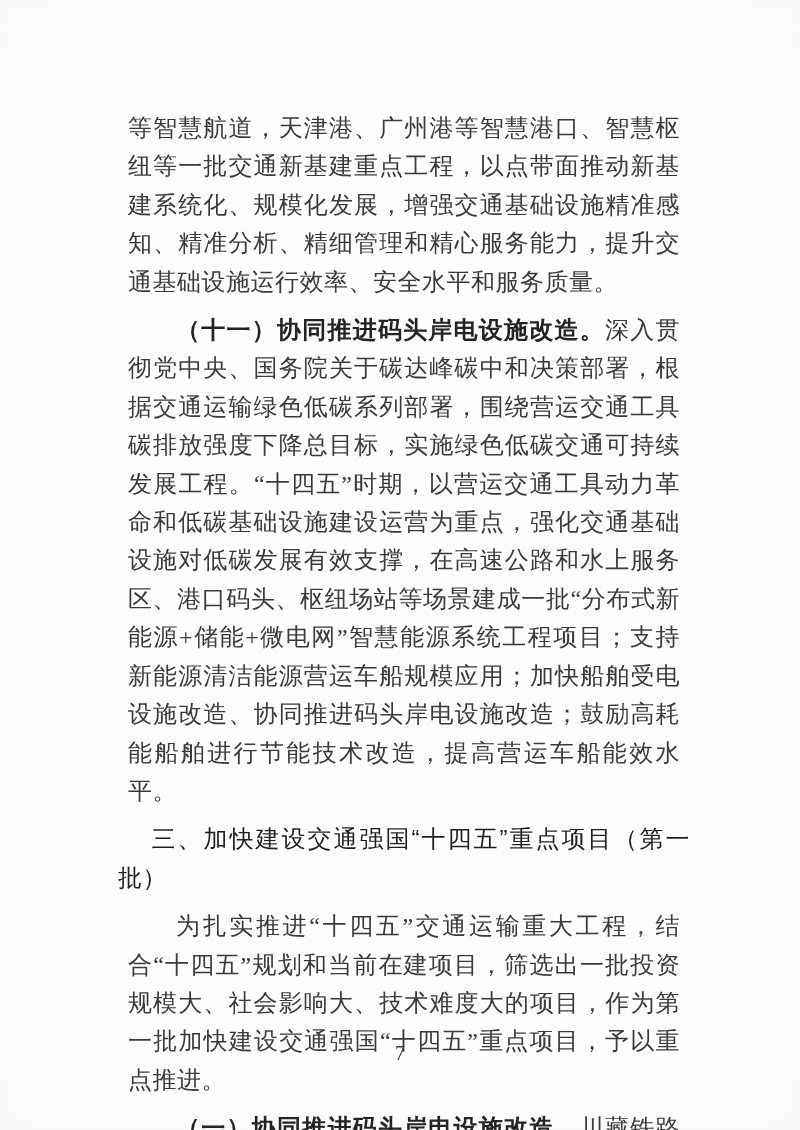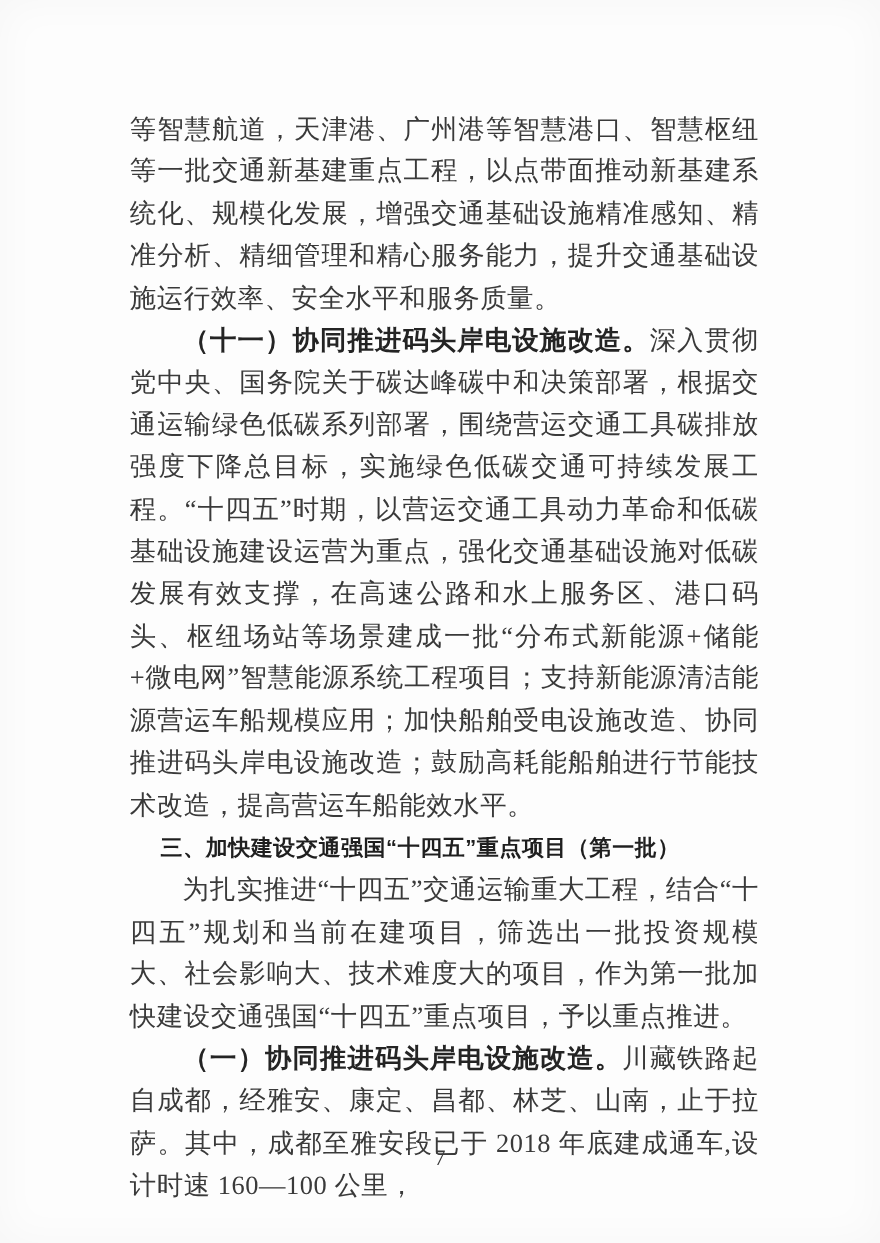--- a/index.html
+++ b/index.html
@@ -27,35 +27,35 @@
     left: 118px;
     width: 572px;
     color: #3a3a3a;
     font-size: 24px;
     line-height: 38.4px;
     text-align: justify;
     text-justify: inter-ideograph;
     letter-spacing: 0.5px;
   }
   .para {
-    margin: 0;
+    margin: 10px;
   }
   .para.indent {
     text-indent: 2em;
   }
   .lead-bold {
     font-weight: 700;
     color: #242424;
   }
   .section-heading {
     margin: 0;
     text-indent: 1.4em;
     font-family: "Liberation Sans", "DejaVu Sans", sans-serif;
-    font-weight: 700;
-    font-size: 20px;
+    font-weight: 400;
+    font-size: 24px;
     line-height: 38.4px;
     color: #1f1f1f;
     letter-spacing: 0.5px;
   }
   .page-footer {
     position: absolute;
     top: 1038px;
     left: 0;
     width: 800px;
     text-align: center;

